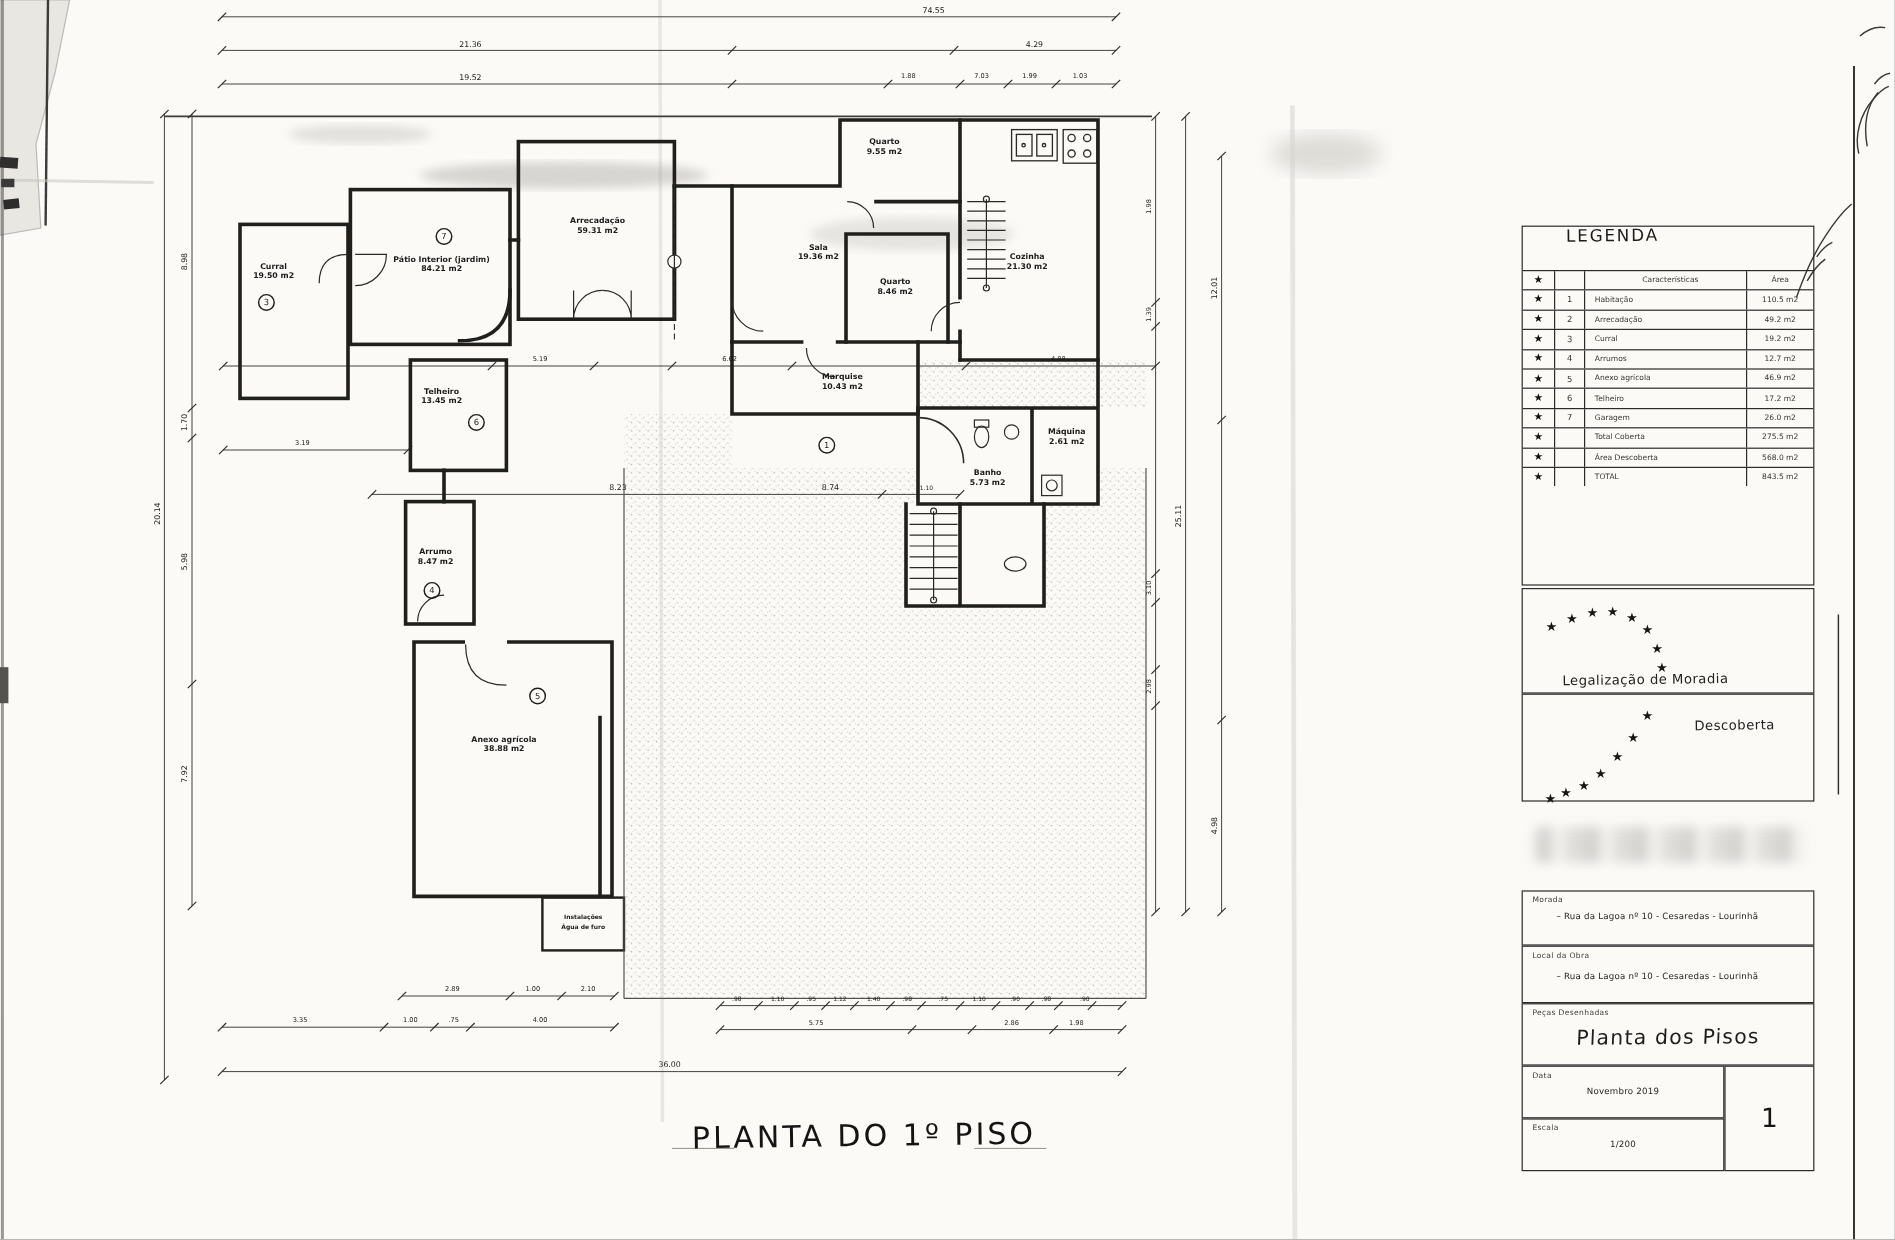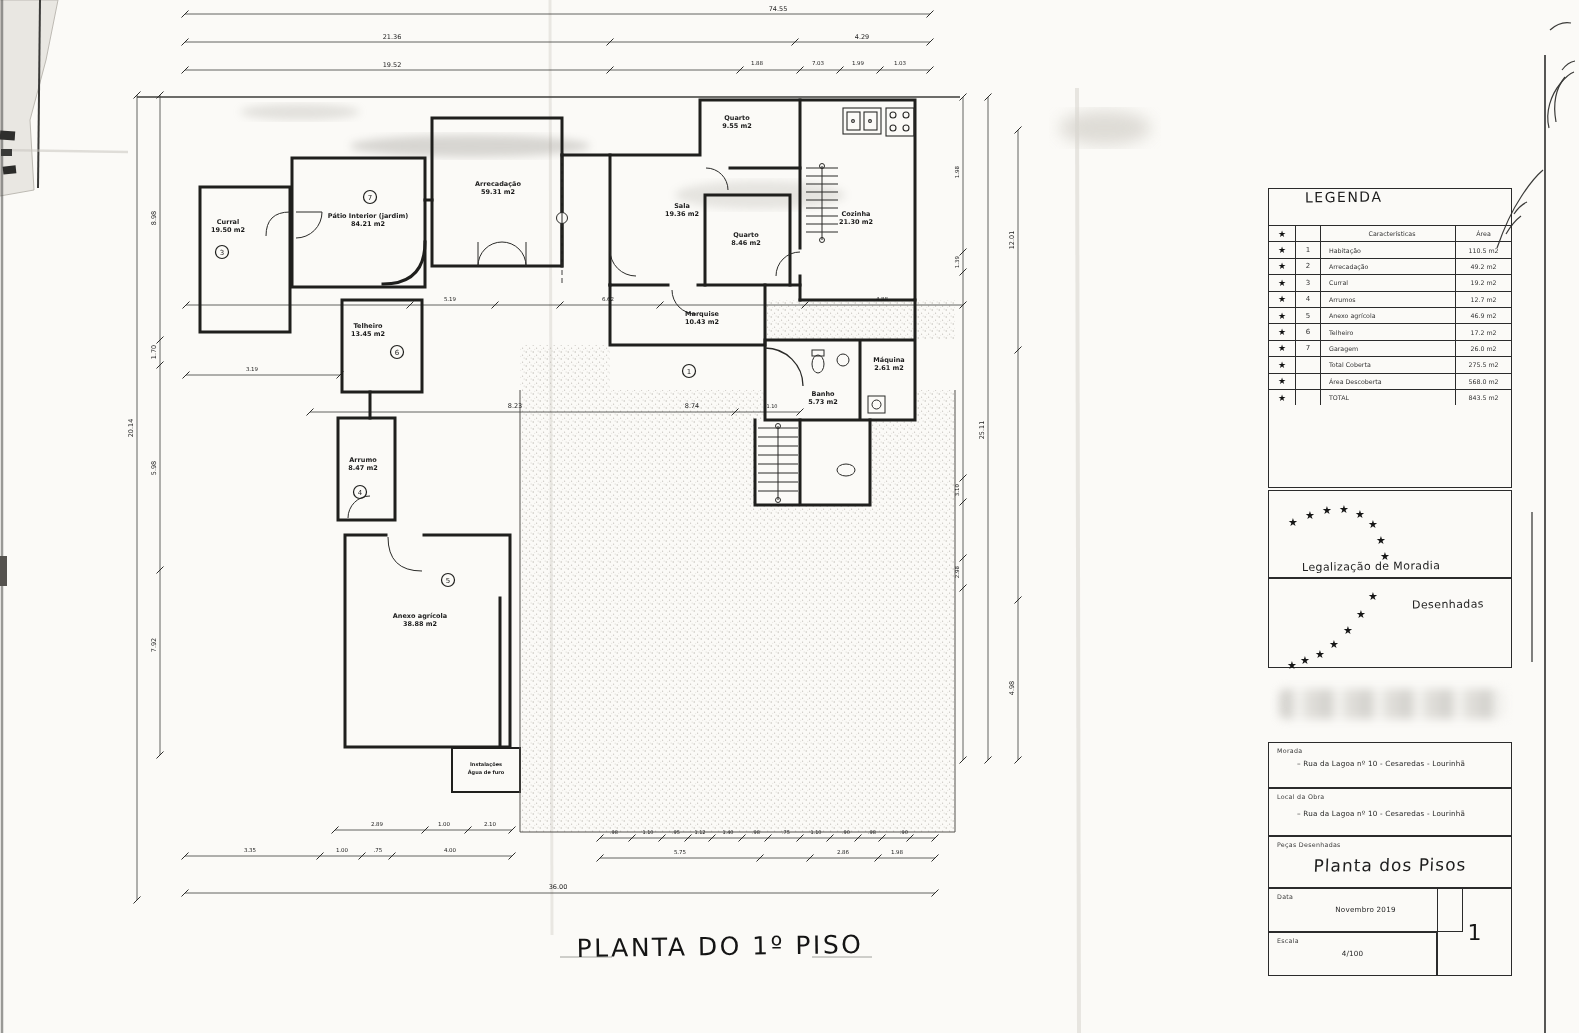--- a/index.html
+++ b/index.html
@@ -488,41 +488,41 @@
       <span class="star" style="left: 1380px; top: 550px;">★</span>
       <span class="star" style="left: 1368px; top: 590px;">★</span>
       <span class="star" style="left: 1356px; top: 608px;">★</span>
       <span class="star" style="left: 1343px; top: 624px;">★</span>
       <span class="star" style="left: 1329px; top: 638px;">★</span>
       <span class="star" style="left: 1315px; top: 648px;">★</span>
       <span class="star" style="left: 1300px; top: 654px;">★</span>
       <span class="star" style="left: 1287px; top: 659px;">★</span>
     </div>
   <div id="project-line1" style="left:1302px;top:560px">Legalização de Moradia</div>
-  <div id="project-line2" style="left:1412px;top:598px">Desenhadas</div>
+  <div id="project-line2" style="left:1412px;top:598px">Descoberta</div>
 
   <div id="redaction"></div>
 
   <div class="box" style="left:1268px;top:742px;width:244px;height:46px">
     <div class="tb-label">Morada</div>
     <div class="tb-value">– Rua da Lagoa nº 10  -  Cesaredas  -  Lourinhã</div>
   </div>
   <div class="box" style="left:1268px;top:788px;width:244px;height:48px">
     <div class="tb-label">Local da Obra</div>
     <div class="tb-value" style="top:20px">– Rua da Lagoa nº 10  -  Cesaredas  -  Lourinhã</div>
   </div>
   <div class="box" style="left:1268px;top:836px;width:244px;height:52px">
     <div class="tb-label">Peças Desenhadas</div>
     <div class="tb-value" id="pecas-value">Planta dos Pisos</div>
   </div>
-  <div class="box" style="left:1268px;top:888px;width:195px;height:44px">
+  <div class="box" style="left:1268px;top:888px;width:169px;height:44px">
     <div class="tb-label">Data</div>
     <div class="tb-value" id="data-value">Novembro 2019</div>
   </div>
   <div class="box" style="left:1268px;top:932px;width:169px;height:44px">
     <div class="tb-label">Escala</div>
-    <div class="tb-value" id="escala-value">4/100</div>
+    <div class="tb-value" id="escala-value">1/200</div>
   </div>
   <div class="box" id="sheet-number" style="left:1437px;top:888px;width:75px;height:88px">1</div>
 
   <div id="bottom-title">PLANTA DO 1º PISO</div>
 
 </div>
 
 </body></html>

